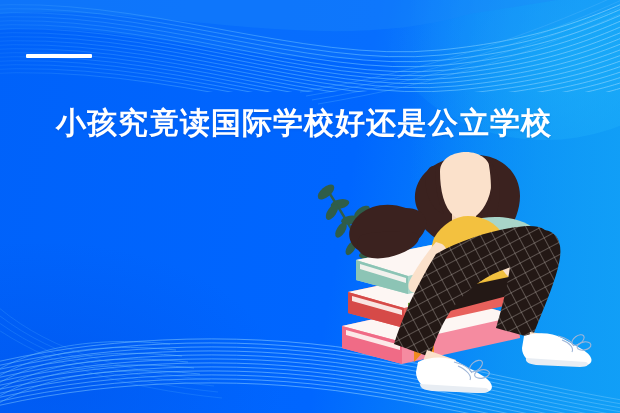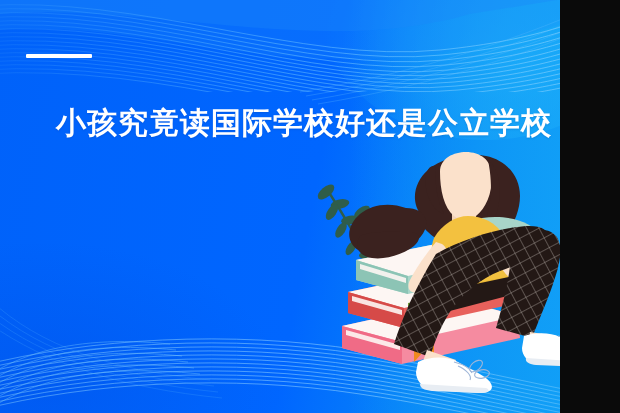--- a/index.html
+++ b/index.html
@@ -5,21 +5,21 @@
   html, body {
     margin: 0;
     padding: 0;
     background: #0a0a0a;
   }
   body {
     font-family: "Liberation Sans", "DejaVu Sans", sans-serif;
   }
   #banner {
     position: relative;
-    width: 560px;
+    width: 620px;
     height: 413px;
     overflow: hidden;
     background: #0062fa;
   }
   
   .bg-base {
     position: absolute;
     inset: 0;
     background: linear-gradient(100deg, #0062fa 0%, #0066ff 55%, #0a8cf7 82%, #0f9bf5 100%);
   }

